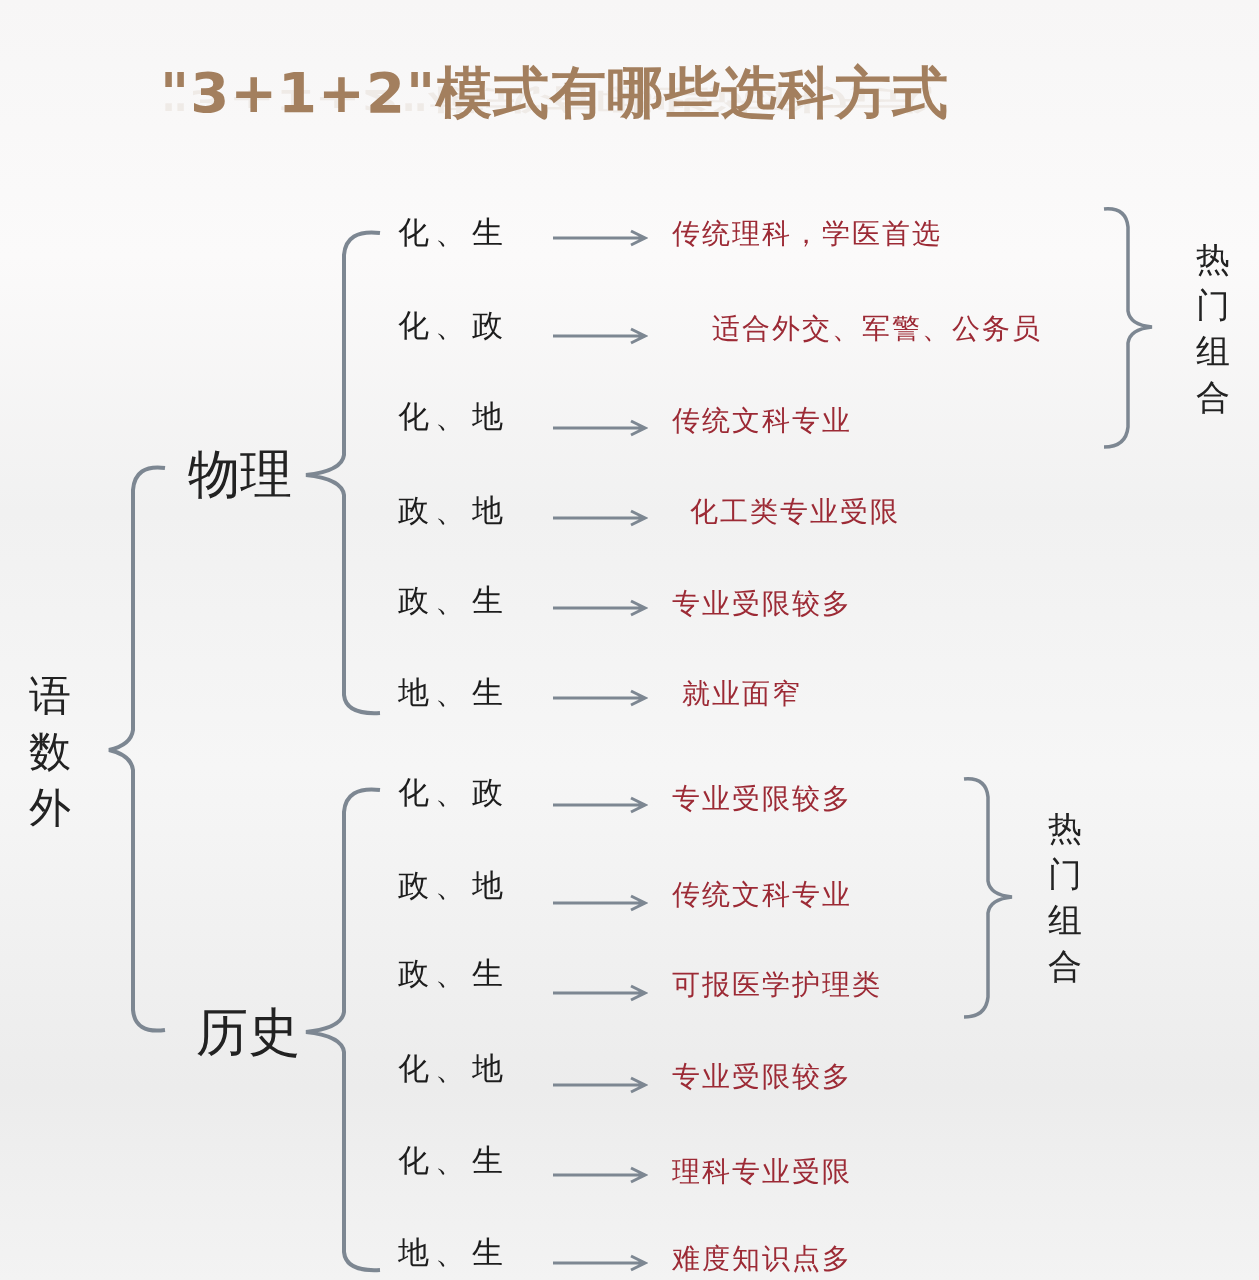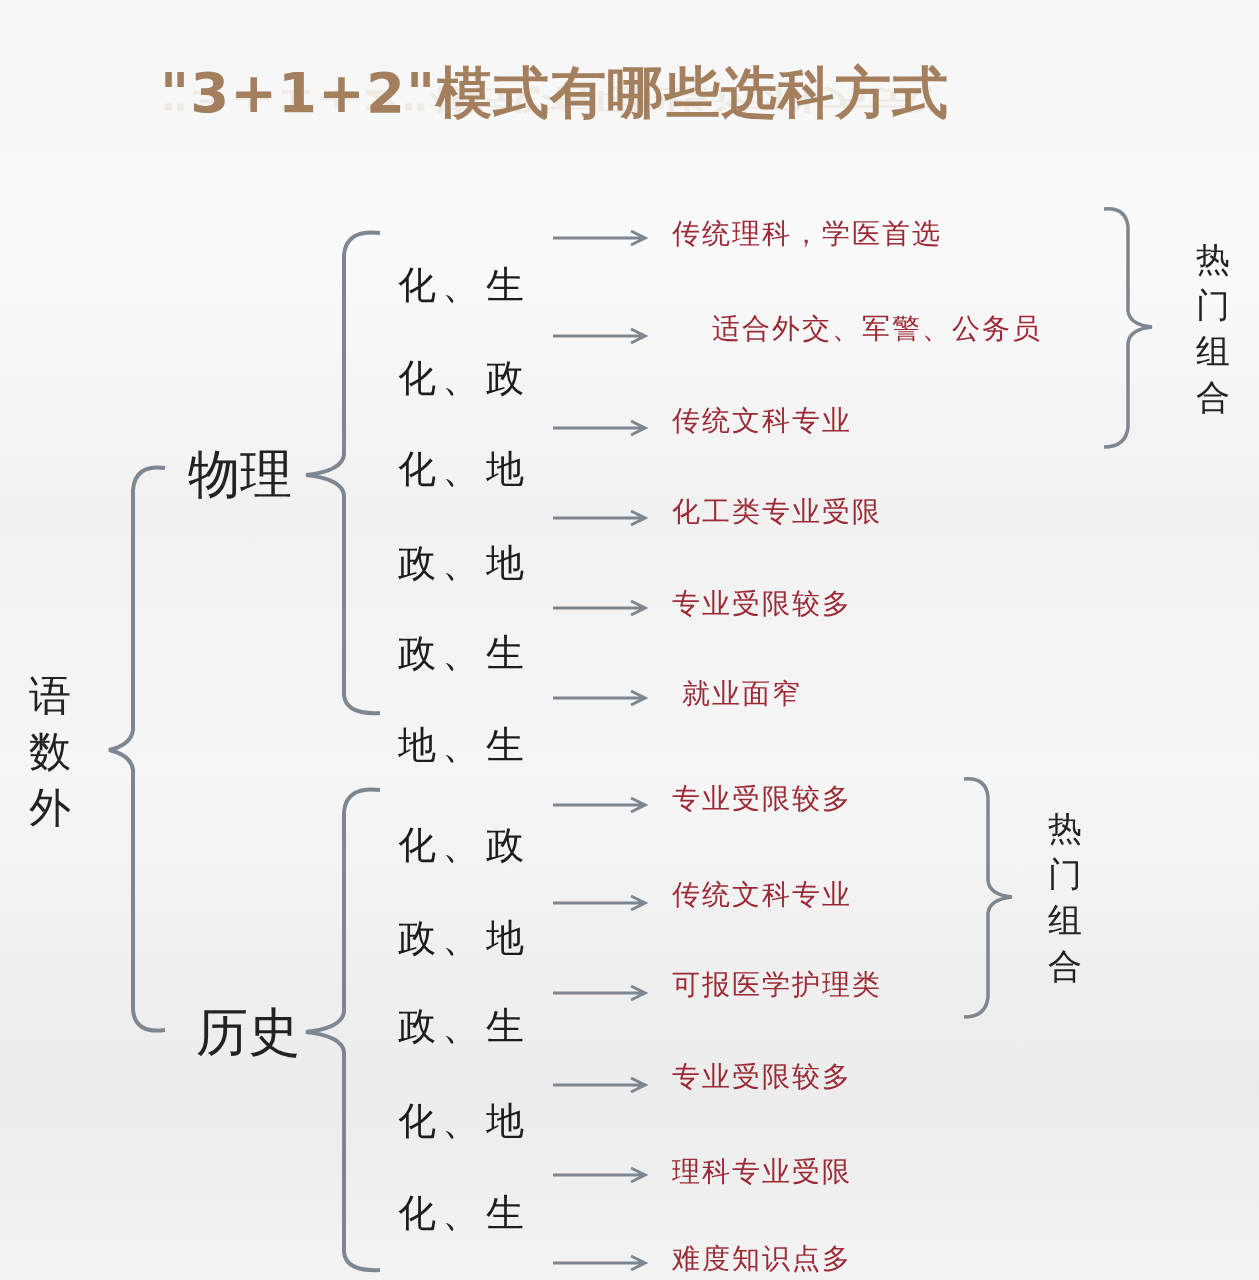--- a/index.html
+++ b/index.html
@@ -14,21 +14,21 @@
     white-space: nowrap;
   }
   .title-reflect {
     position: absolute; left: 160px; top: 118px;
     font-size: 56px; font-weight: bold; color: #a37f5e; opacity: 0.1;
     transform: scaleY(-0.5); transform-origin: top; white-space: nowrap;
   }
   .lbl { position: absolute; color: #222; font-size: 52px; white-space: nowrap; }
   .vert { position: absolute; color: #222; font-size: 42px; line-height: 56px; width: 50px; text-align: center; }
   .vert.small { font-size: 34px; line-height: 46px; }
-  .pair { position: absolute; left: 398px; font-size: 38px; color: #1d1d1d; white-space: nowrap; margin-top: 48px; }
+  .pair { position: absolute; left: 398px; font-size: 31px; color: #1d1d1d; white-space: nowrap; }
   .pair .sep { margin: 0 6px; }
   .desc { position: absolute; left: 672px; font-size: 28px; color: #9c2a35; white-space: nowrap; letter-spacing: 2px; }
   .arrow { position: absolute; left: 553px; width: 95px; height: 20px; }
   svg.brace { position: absolute; overflow: visible; }
 </style>
 </head>
 <body>
 
 <div class="title">"3+1+2"模式有哪些选科方式</div>
 <div class="title-reflect">"3+1+2"模式有哪些选科方式</div>
@@ -57,21 +57,21 @@
 <div class="pair" style="top:212px;"><span>化</span><span class="sep">、</span><span>生</span></div>
 <div class="pair" style="top:305px;"><span>化</span><span class="sep">、</span><span>政</span></div>
 <div class="pair" style="top:396px;"><span>化</span><span class="sep">、</span><span>地</span></div>
 <div class="pair" style="top:490px;"><span>政</span><span class="sep">、</span><span>地</span></div>
 <div class="pair" style="top:580px;"><span>政</span><span class="sep">、</span><span>生</span></div>
 <div class="pair" style="top:672px;"><span>地</span><span class="sep">、</span><span>生</span></div>
 
 <div class="desc" style="top:215px;">传统理科，学医首选</div>
 <div class="desc" style="top:310px;margin-left:40px;">适合外交、军警、公务员</div>
 <div class="desc" style="top:402px;">传统文科专业</div>
-<div class="desc" style="top:493px;">化工类专业受限</div>
+<div class="desc" style="top:493px;margin-left:18px;">化工类专业受限</div>
 <div class="desc" style="top:585px;">专业受限较多</div>
 <div class="desc" style="top:675px; left:682px;font-family:Liberation Serif, serif;">就业面窄</div>
 
 <div class="pair" style="top:772px;"><span>化</span><span class="sep">、</span><span>政</span></div>
 <div class="pair" style="top:865px;"><span>政</span><span class="sep">、</span><span>地</span></div>
 <div class="pair" style="top:953px;"><span>政</span><span class="sep">、</span><span>生</span></div>
 <div class="pair" style="top:1048px;"><span>化</span><span class="sep">、</span><span>地</span></div>
 <div class="pair" style="top:1140px;"><span>化</span><span class="sep">、</span><span>生</span></div>
 <div class="pair" style="top:1232px;"><span>地</span><span class="sep">、</span><span>生</span></div>
 

